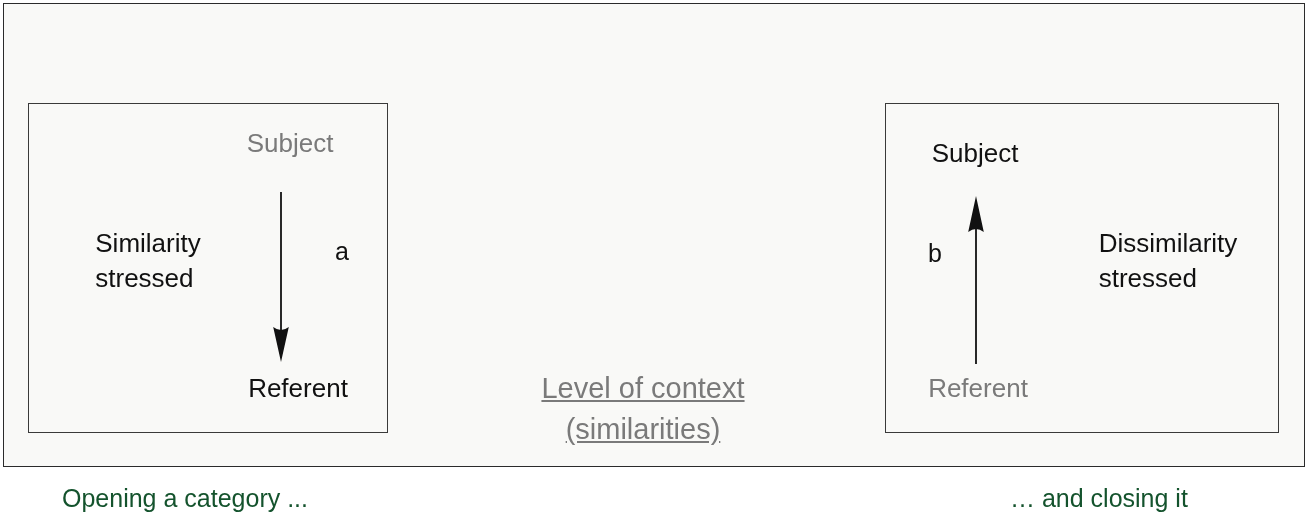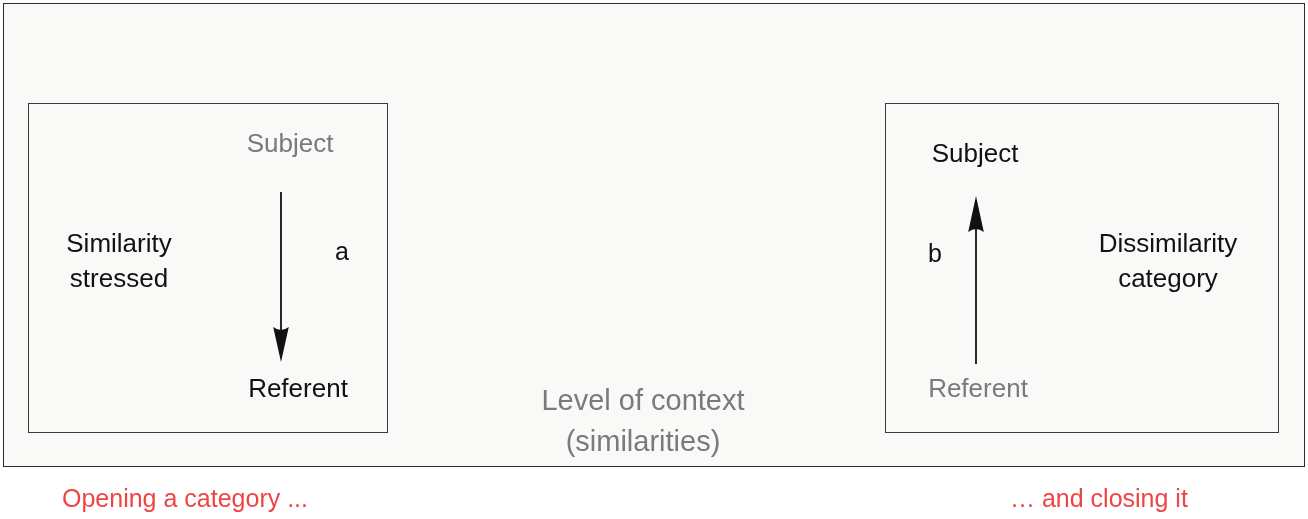--- a/index.html
+++ b/index.html
@@ -52,55 +52,55 @@
   
   .lbl {
     position: absolute;
     line-height: 1.22;
     white-space: pre;
     color: #111111;
     font-size: 25px;
   }
   .lbl.gray  { color: #7a7a7a; }
   .lbl.black { color: #111111; }
-  .lbl.c  { transform: translateX(-50%); text-align: center; }
+  .lbl.c  { transform: translateX(-50%); text-align: left; }
   .lbl.l  { text-align: left; }
   .lbl.multiline { white-space: normal; }
 
   
   .center-block {
     position: absolute;
     left: 643px;
     transform: translateX(-50%);
     text-align: center;
     color: #7a7a7a;
     font-size: 29px;
     line-height: 1.42;
     white-space: pre-line;
     width: 420px;
   }
   #center-phenomena { top: 70px; }
-  #center-context   { top: 380px; }
+  #center-context   { top: 368px; text-decoration: underline; }
 
   
   #left-subject   { left: 290px; top: 128px; font-size: 26px; }
-  #left-similarity{ left: 119px; top: 226px; font-size: 26px; line-height: 1.35; }
+  #left-similarity{ left: 148px; top: 226px; font-size: 26px; line-height: 1.35; }
   #left-a         { left: 335px; top: 236px; font-size: 25px; }
   #left-referent  { left: 298px; top: 373px; font-size: 26px; }
 
   #right-subject    { left: 975px; top: 138px; font-size: 26px; }
   #right-dissim     { left: 1168px; top: 226px; font-size: 26px; line-height: 1.35; }
   #right-b          { left: 928px; top: 238px; font-size: 25px; }
   #right-referent   { left: 978px; top: 373px; font-size: 26px; }
 
   
   .caption {
     position: absolute;
     font-size: 25px;
-    color: #ef4444;
+    color: #14532d;
     white-space: pre;
   }
   #caption-left  { left: 62px;  top: 484px; }
   #caption-right { left: 1010px; top: 484px; }
 
   
   #arrow-layer {
     position: absolute;
     left: 0; top: 0;
     width: 1308px;
@@ -124,21 +124,21 @@
 
   <div class="lbl l black" id="left-a">a</div>
 
   <div class="lbl c black" id="left-referent">Referent</div>
 
   <div class="panel panel-right"></div>
 
   <div class="lbl c black" id="right-subject">Subject</div>
 
   <div class="lbl c black multiline" id="right-dissim" style="white-space:pre-line;">Dissimilarity
-category</div>
+stressed</div>
 
   <div class="lbl l black" id="right-b">b</div>
 
   <div class="lbl c gray" id="right-referent">Referent</div>
 
 
   <div class="center-block" id="center-context">Level of context
 (similarities)</div>
 
   <div class="caption" id="caption-left">Opening a category ...</div>

